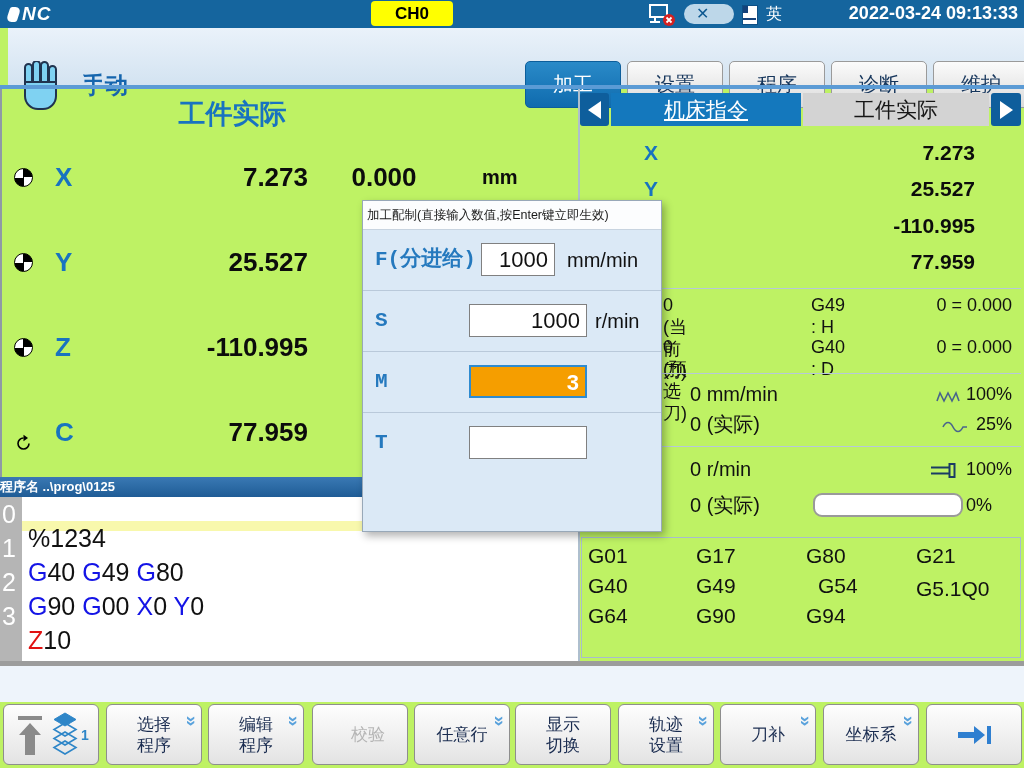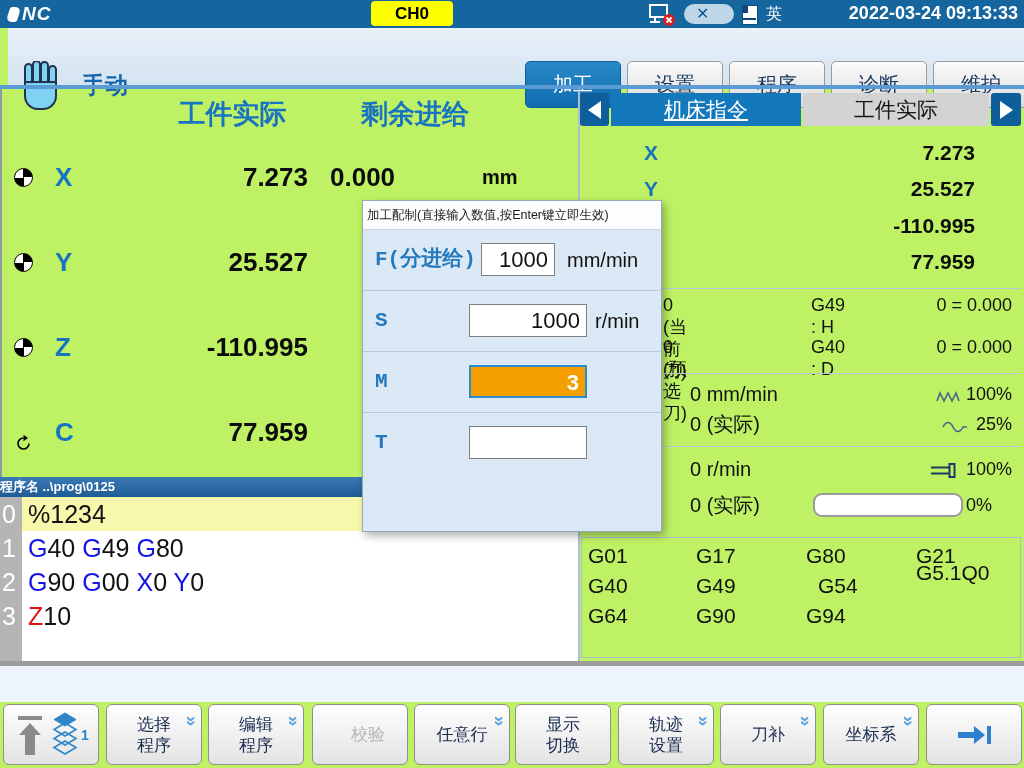--- a/index.html
+++ b/index.html
@@ -37,32 +37,32 @@
   .vdivider{position:absolute;left:578px;top:89px;width:2px;height:573px;background:#aebfce;}
   .lp-head{position:absolute;top:96px;color:#1873c0;font-size:27px;font-weight:bold;text-align:center;}
   .lph1{left:150px;width:165px;}
   .lph2{left:340px;width:150px;}
   .axis-row{position:absolute;left:0;width:578px;height:50px;line-height:50px;}
   .ax-icon{position:absolute;left:14px;top:16px;}
   .pos-dot{display:block;width:17px;height:17px;border-radius:50%;border:1.5px solid #000;
            background:conic-gradient(#000 0 90deg,#fff 90deg 180deg,#000 180deg 270deg,#fff 270deg);}
   .ax-label{position:absolute;left:55px;color:#1873c0;font-size:26px;font-weight:bold;}
   .ax-machine{position:absolute;left:90px;width:218px;text-align:right;color:#0c0c0c;font-size:26px;font-weight:bold;}
-  .ax-rem{position:absolute;left:330px;width:108px;text-align:left;color:#0c0c0c;font-size:26px;font-weight:bold;}
+  .ax-rem{position:absolute;left:330px;width:108px;text-align:center;color:#0c0c0c;font-size:26px;font-weight:bold;}
   .ax-unit{position:absolute;left:482px;color:#0c0c0c;font-size:20px;font-weight:bold;}
 
   
   .prog-header{position:absolute;left:0;top:477px;width:578px;height:20px;
                background:linear-gradient(#3a79b4,#1f5c96);color:#fff;font-size:13px;font-weight:bold;
                line-height:20px;box-sizing:border-box;}
   .prog-lines{position:absolute;left:0;top:497px;width:578px;height:164px;
               background:linear-gradient(to right,#b5b5b5 22px,#ffffff 22px);}
   .prog-line{display:flex;height:34px;}
   .prog-no{width:22px;color:#fff;font-size:25px;line-height:34px;padding-left:2px;box-sizing:border-box;}
-  .prog-code{flex:1;font-size:25px;line-height:34px;padding-left:6px;white-space:pre;}
+  .prog-code{flex:1;font-size:25px;line-height:34px;padding-left:6px;white-space:pre;margin-top:24px;}
   .prog-line.hl .prog-code{background:#f8f8ac;}
   .tk-k{color:#111;} .tk-b{color:#1414e6;} .tk-r{color:#e11212;}
 
   
   .cp-arrow{position:absolute;top:93px;height:33px;background:#0e5e9c;border-radius:3px;
             display:flex;align-items:center;justify-content:center;}
   .cp-arrow.left{left:580px;width:29px;}
   .cp-arrow.right{left:991px;width:30px;}
   .tri-l{width:0;height:0;border-right:13px solid #fff;border-top:9px solid transparent;border-bottom:9px solid transparent;}
   .tri-r{width:0;height:0;border-left:13px solid #fff;border-top:9px solid transparent;border-bottom:9px solid transparent;}
@@ -157,21 +157,20 @@
         <div class="mtab" style="left: 823px;">诊断</div>
         <div class="mtab" style="left: 925px;">维护</div>
       </div>
   </div>
   <div class="sep"></div>
 
   <div class="edge-l"></div>
   <div class="vdivider"></div>
 
   <div class="lp-head lph1">工件实际</div>
-  <div class="lp-head lph2">剩余进给</div>
   <div>
       <div class="axis-row" style="top: 152px;">
         <span class="ax-icon">
           <span class="pos-dot"></span>
         </span>
         <span class="ax-label">X</span>
         <span class="ax-machine">7.273</span>
         <span class="ax-rem">0.000</span>
         <span class="ax-unit">mm</span>
       </div>
@@ -293,21 +292,21 @@
       </div>
     </div>
   <div class="gcode-box">
       <div class="gcell" style="left: 6px; top: 5px;">G01</div>
       <div class="gcell" style="left: 114px; top: 5px;">G17</div>
       <div class="gcell" style="left: 224px; top: 5px;">G80</div>
       <div class="gcell" style="left: 334px; top: 5px;">G21</div>
       <div class="gcell" style="left: 6px; top: 35px;">G40</div>
       <div class="gcell" style="left: 114px; top: 35px;">G49</div>
       <div class="gcell" style="left: 236px; top: 35px;">G54</div>
-      <div class="gcell" style="left: 334px; top: 22px;">G5.1Q0</div>
+      <div class="gcell" style="left: 334px; top: 38px;">G5.1Q0</div>
       <div class="gcell" style="left: 6px; top: 65px;">G64</div>
       <div class="gcell" style="left: 114px; top: 65px;">G90</div>
       <div class="gcell" style="left: 224px; top: 65px;">G94</div>
     </div>
 
   <div class="dialog">
     <div class="dlg-title">加工配制(直接输入数值,按Enter键立即生效)</div>
     <div>
         <div class="dlg-row">
           <span class="dlg-label">F(分进给)</span>

